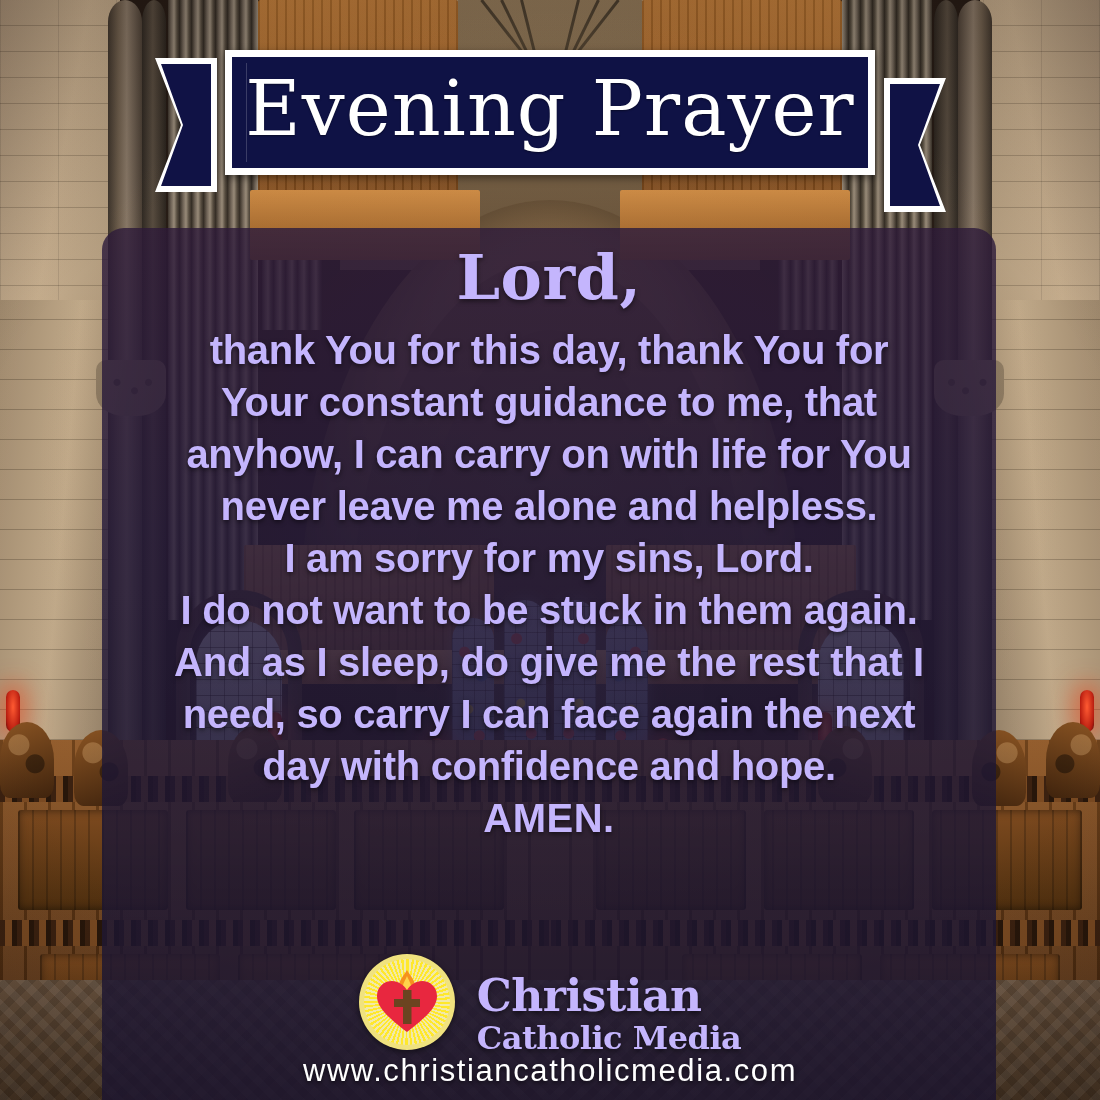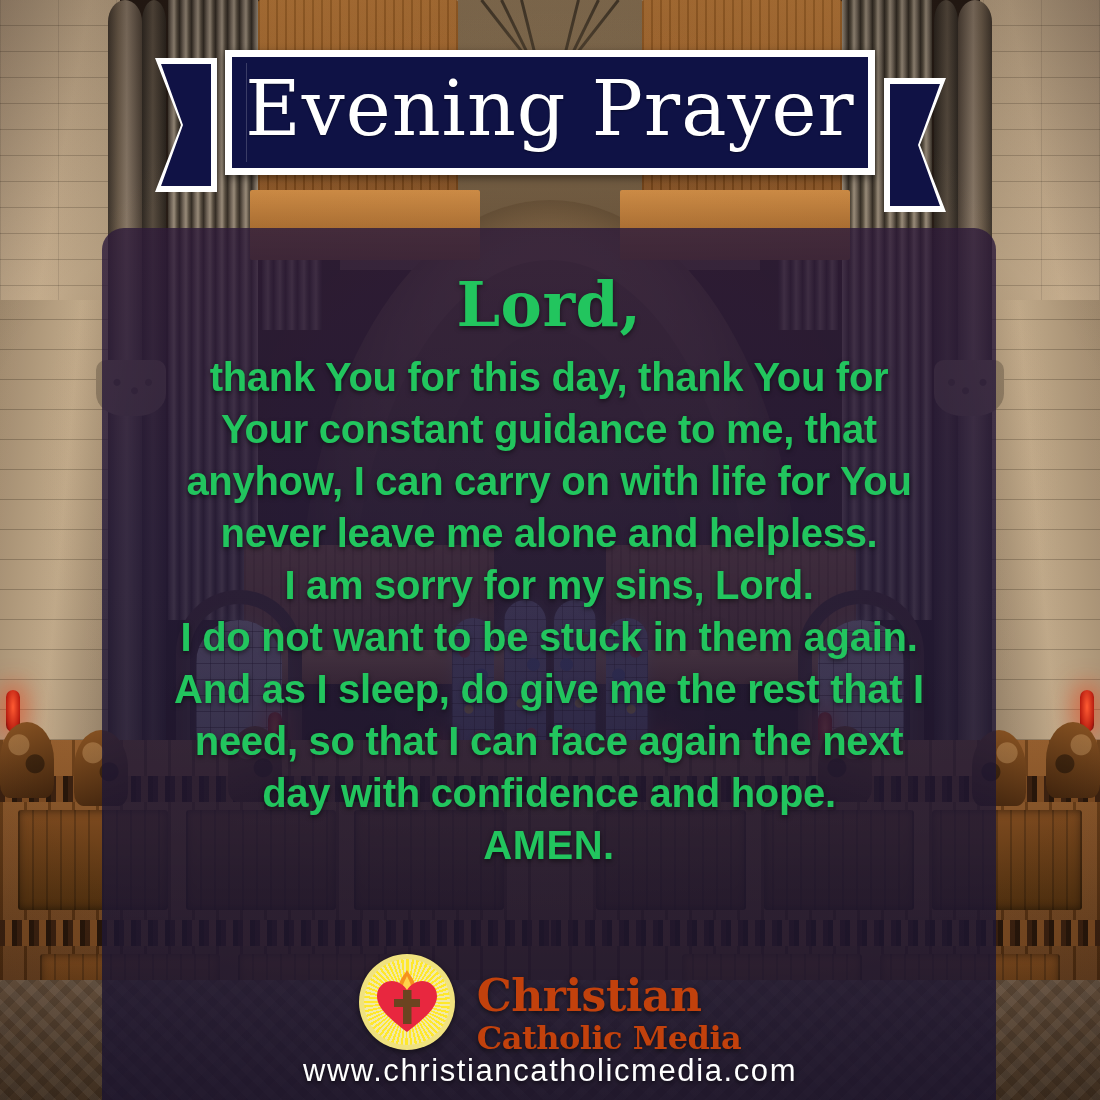--- a/index.html
+++ b/index.html
@@ -293,23 +293,23 @@
     line-height:1;
     color:#ffffff;
     letter-spacing:1px;
     white-space:nowrap;
     transform:translateY(-4px);
     text-shadow:0 1px 2px rgba(0,0,0,.4);
   }
 
   
   .prayer {
-    position:absolute; left:102px; top:272px; width:894px;
+    position:absolute; left:102px; top:245px; width:894px;
     text-align:center;
-    color:#22c55e;
+    color:#c4b5fd;
   }
   .prayer-salutation {
     font-family:"DejaVu Serif", serif;
     font-weight:700;
     font-size:62px;
     line-height:1.05;
     letter-spacing:.5px;
     text-shadow:0 2px 5px rgba(0,0,0,.55);
     margin-bottom:14px;
   }
@@ -352,21 +352,21 @@
   }
   .logo-mark .rays-center {
     position:absolute; inset:26px; border-radius:50%;
     background:#fbf2b0;
   }
   .logo-mark svg { position:absolute; inset:0; width:96px; height:96px; }
 
   .logo-text {
     font-family:"DejaVu Serif", serif;
     font-weight:700;
-    color:#c2410c;
+    color:#c4b5fd;
     line-height:1.0;
     text-shadow:0 2px 5px rgba(0,0,0,.55);
     margin-top:24px;
   }
   .logo-text .l1 { display:block; font-size:44px; letter-spacing:-.5px; }
   .logo-text .l2 { display:block; font-size:32px; letter-spacing:-.5px; margin-top:4px; }
 
   
   .site-url {
     position:absolute; left:0; top:1053px; width:1100px;
@@ -525,21 +525,21 @@
     <div class="prayer-salutation">Lord,</div>
 
     <div class="prayer-body">
       <span class="line">thank You for this day, thank You for</span>
       <span class="line">Your constant guidance to me, that</span>
       <span class="line">anyhow, I can carry on with life for You</span>
       <span class="line">never leave me alone and helpless.</span>
       <span class="line">I am sorry for my sins, Lord.</span>
       <span class="line">I do not want to be stuck in them again.</span>
       <span class="line">And as I sleep, do give me the rest that I</span>
-      <span class="line">need, so that I can face again the next</span>
+      <span class="line">need, so carry I can face again the next</span>
       <span class="line">day with confidence and hope.</span>
       <span class="line prayer-amen">AMEN.</span>
     </div>
   </div>
 
   <div class="logo-row">
     <div class="logo-mark">
       <div class="rays"></div>
       <div class="rays-center"></div>
       <svg viewBox="0 0 96 96" aria-hidden="true">

